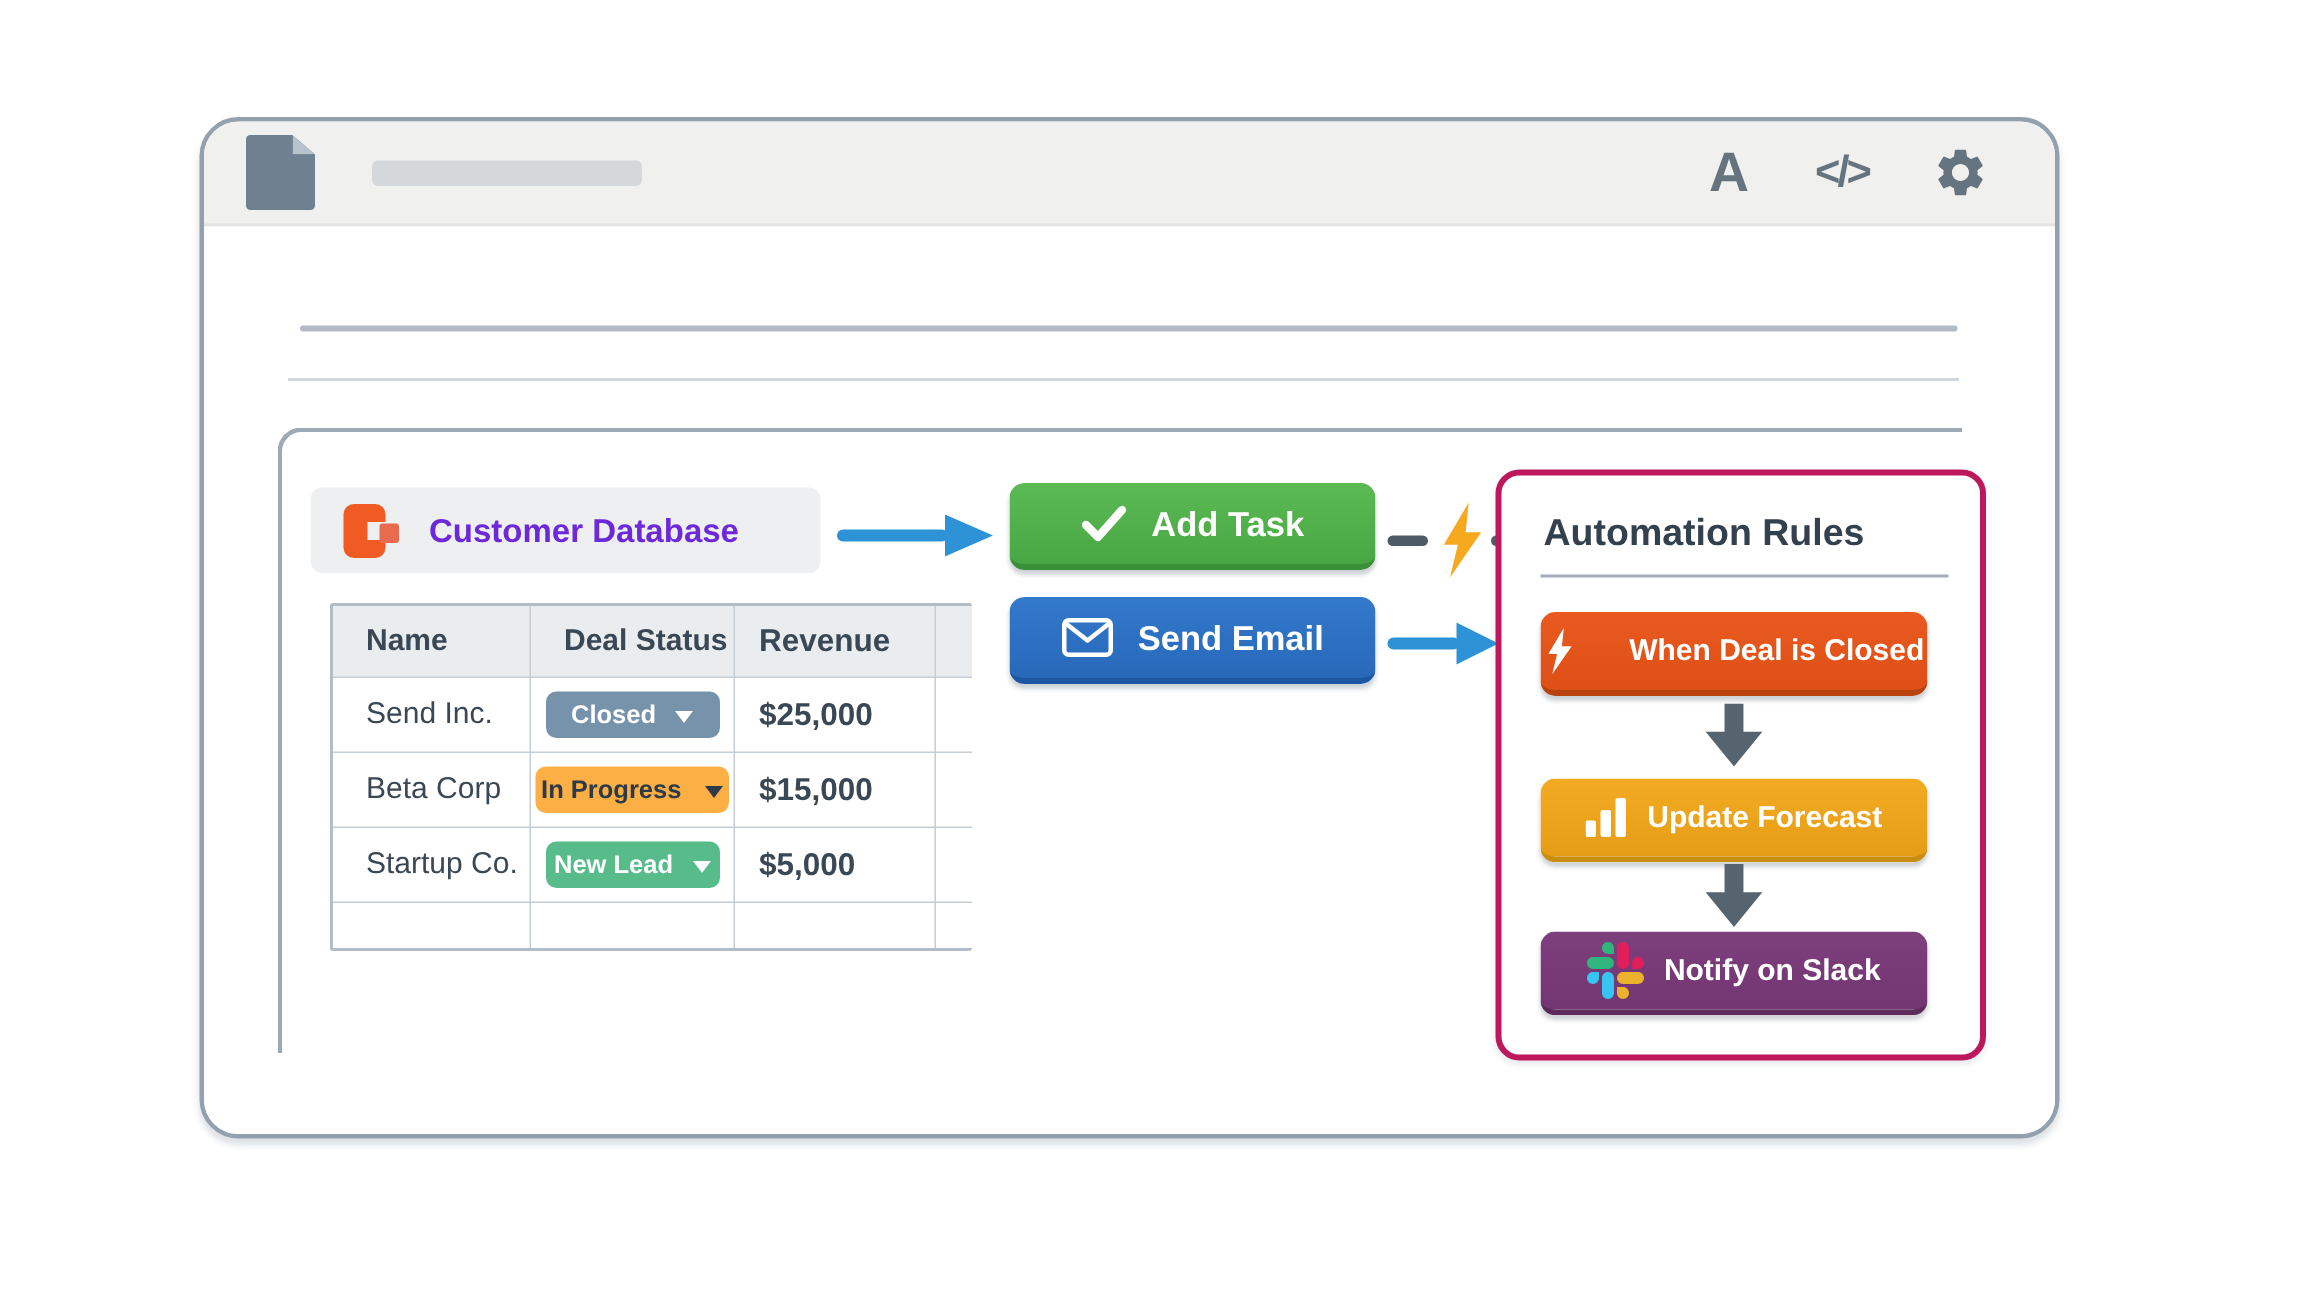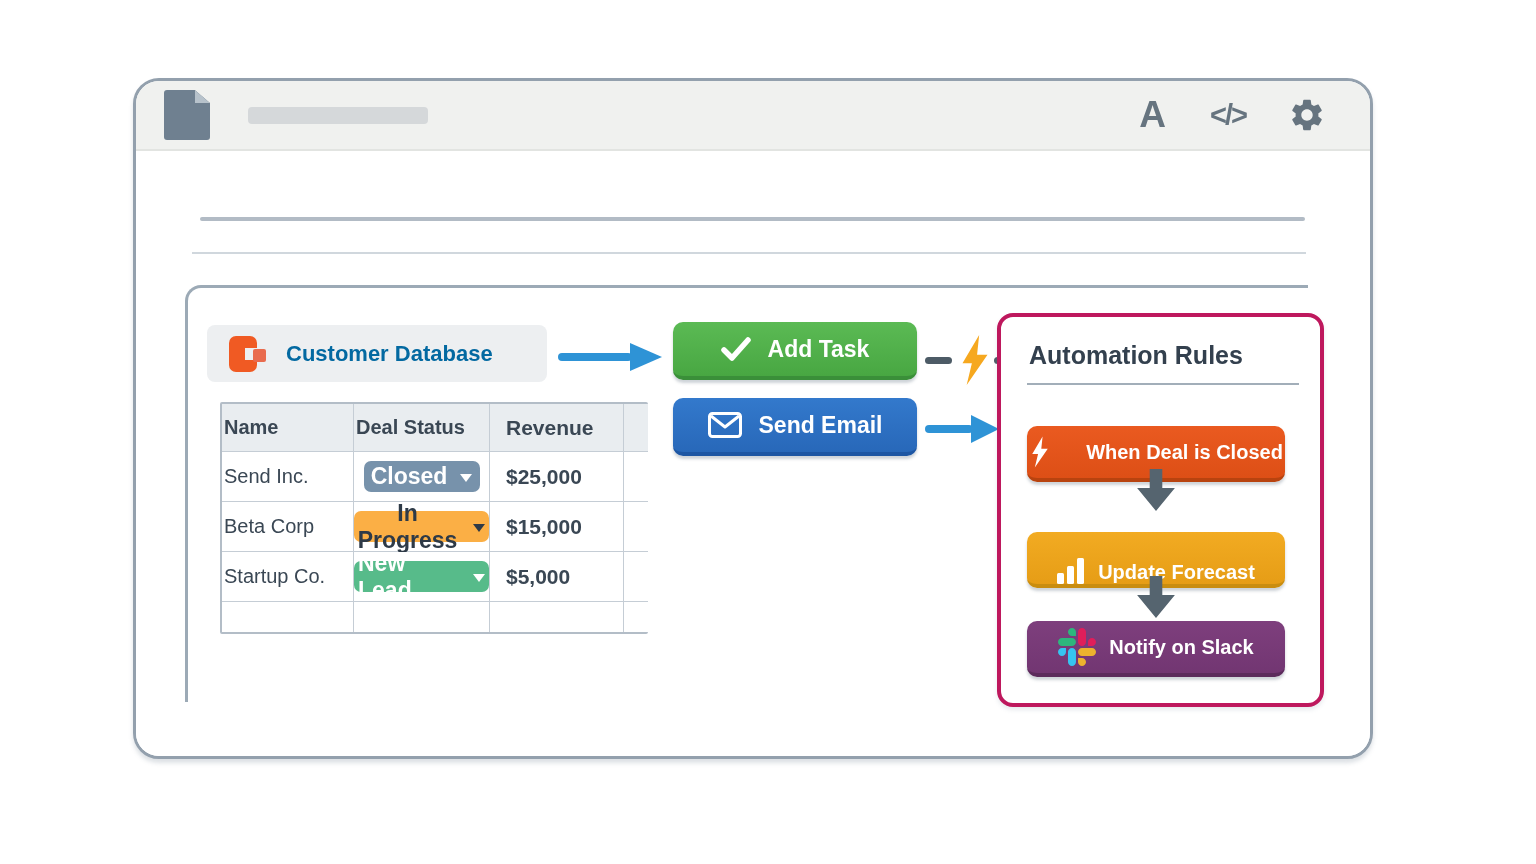--- a/index.html
+++ b/index.html
@@ -33,39 +33,39 @@
   .big-panel { position:absolute; left:49px; top:134px; width:1123px; height:417px;
     border-top:3px solid #9caab6; border-left:3px solid #9caab6; border-top-left-radius:16px; }
 
   
   .db-chip { position:absolute; left:71px; top:174px; width:340px; height:57px; background:#edeff1;
     border-radius:8px; display:flex; align-items:center; padding-left:22px; }
   .db-icon { position:relative; width:42px; height:38px; flex:none; }
   .db-icon .main { position:absolute; left:0; top:1px; width:28px; height:36px; background:#f05a23; border-radius:7px; }
   .db-icon .notch { position:absolute; left:16px; top:13px; width:14px; height:12px; background:#edeff1; }
   .db-icon .sq { position:absolute; left:24px; top:14px; width:13px; height:13px; background:#e96b4e; border-radius:2px; }
-  .db-chip .label { font-size:22px; font-weight:bold; color:#0369a1; margin-left:15px; }
+  .db-chip .label { font-size:22px; font-weight:bold; color:#6d28d9; margin-left:15px; }
 
   
   .tbl { position:absolute; left:84px; top:251px; width:428px;
     display:grid; grid-template-columns:132px 136px 134px 24px;
     border:2px solid #b3bdc7; border-radius:2px; background:#ffffff; }
   .cell { border-right:1px solid #c5cdd5; border-bottom:1px solid #c5cdd5;
     display:flex; align-items:center; font-size:20px; color:#3a4754; }
   .cell.last-col { border-right:none; }
   .cell.last-row { border-bottom:none; }
   .cell.hdr { background:#e9edf0; font-weight:bold; height:48px; }
   .cell.body { height:50px; background:#fff; }
   .cell.empty-row { height:30px; background:#fff; }
-  .cell.name { padding-left:2px; }
+  .cell.name { padding-left:22px; }
   .cell.rev { padding-left:16px; font-weight:600; font-size:21px; }
   .cell.status { justify-content:center; }
   .pill { display:inline-flex; align-items:center; justify-content:center; gap:13px;
     height:31px; min-width:116px; padding:0 4px; border-radius:7px;
-    font-size:23px; font-weight:bold; cursor:pointer; }
+    font-size:17px; font-weight:bold; cursor:pointer; }
   .pill .tri { width:0; height:0; border-left:6px solid transparent; border-right:6px solid transparent; border-top:8px solid currentColor; margin-top:2px; }
   .pill-closed { background:#7792ab; color:#ffffff; }
   .pill-progress { background:#fbaf45; color:#2e3a47; gap:16px;text-align:center; }
   .pill-newlead { background:#57bb8a; color:#ffffff; }
 
   
   .action-btn { position:absolute; left:537px; width:244px; height:58px; border-radius:10px;
     display:flex; align-items:center; justify-content:center; gap:17px;
     color:#fff; font-size:23px; font-weight:bold; cursor:pointer;
     box-shadow:0 3px 3px rgba(60,80,100,.25); }
@@ -79,22 +79,22 @@
 
   
   .auto-card { position:absolute; left:861px; top:162px; width:327px; height:394px; background:#ffffff;
     border:4px solid #be185d; border-radius:16px; box-shadow:0 3px 4px rgba(130,145,160,.18); }
   .auto-title { position:absolute; left:28px; top:24px; font-size:25px; font-weight:bold; color:#33404e; }
   .auto-divider { position:absolute; left:26px; top:66px; width:272px; height:2px; background:#a2aeb9; }
   .rule-btn { position:absolute; left:26px; width:258px; height:56px; border-radius:10px;
     display:flex; align-items:center; justify-content:center; gap:13px;
     color:#ffffff; font-size:20px; font-weight:bold; cursor:pointer;
     box-shadow:0 3px 3px rgba(60,80,100,.25); }
-  .rule-1 { top:109px;  background:linear-gradient(#ea5a20,#dd4f16); border-bottom:4px solid #b8430f;gap:35px; }
-  .rule-2 { top:215px; background:linear-gradient(#f2ab22,#e69d16); border-bottom:4px solid #c98d10;align-items:flex-end; }
+  .rule-1 { top:91px;  background:linear-gradient(#ea5a20,#dd4f16); border-bottom:4px solid #b8430f;gap:35px; }
+  .rule-2 { top:202px; background:linear-gradient(#f2ab22,#e69d16); border-bottom:4px solid #c98d10; }
   .rule-3 { top:304px; background:linear-gradient(#7e3f7d,#723672); border-bottom:4px solid #5c2b5c; }
   .down-arrow { position:absolute; left:134px; }
 
   .icon-wrap { display:flex; align-items:center; }
 </style>
 </head>
 <body>
 
 <div class="window">
 

